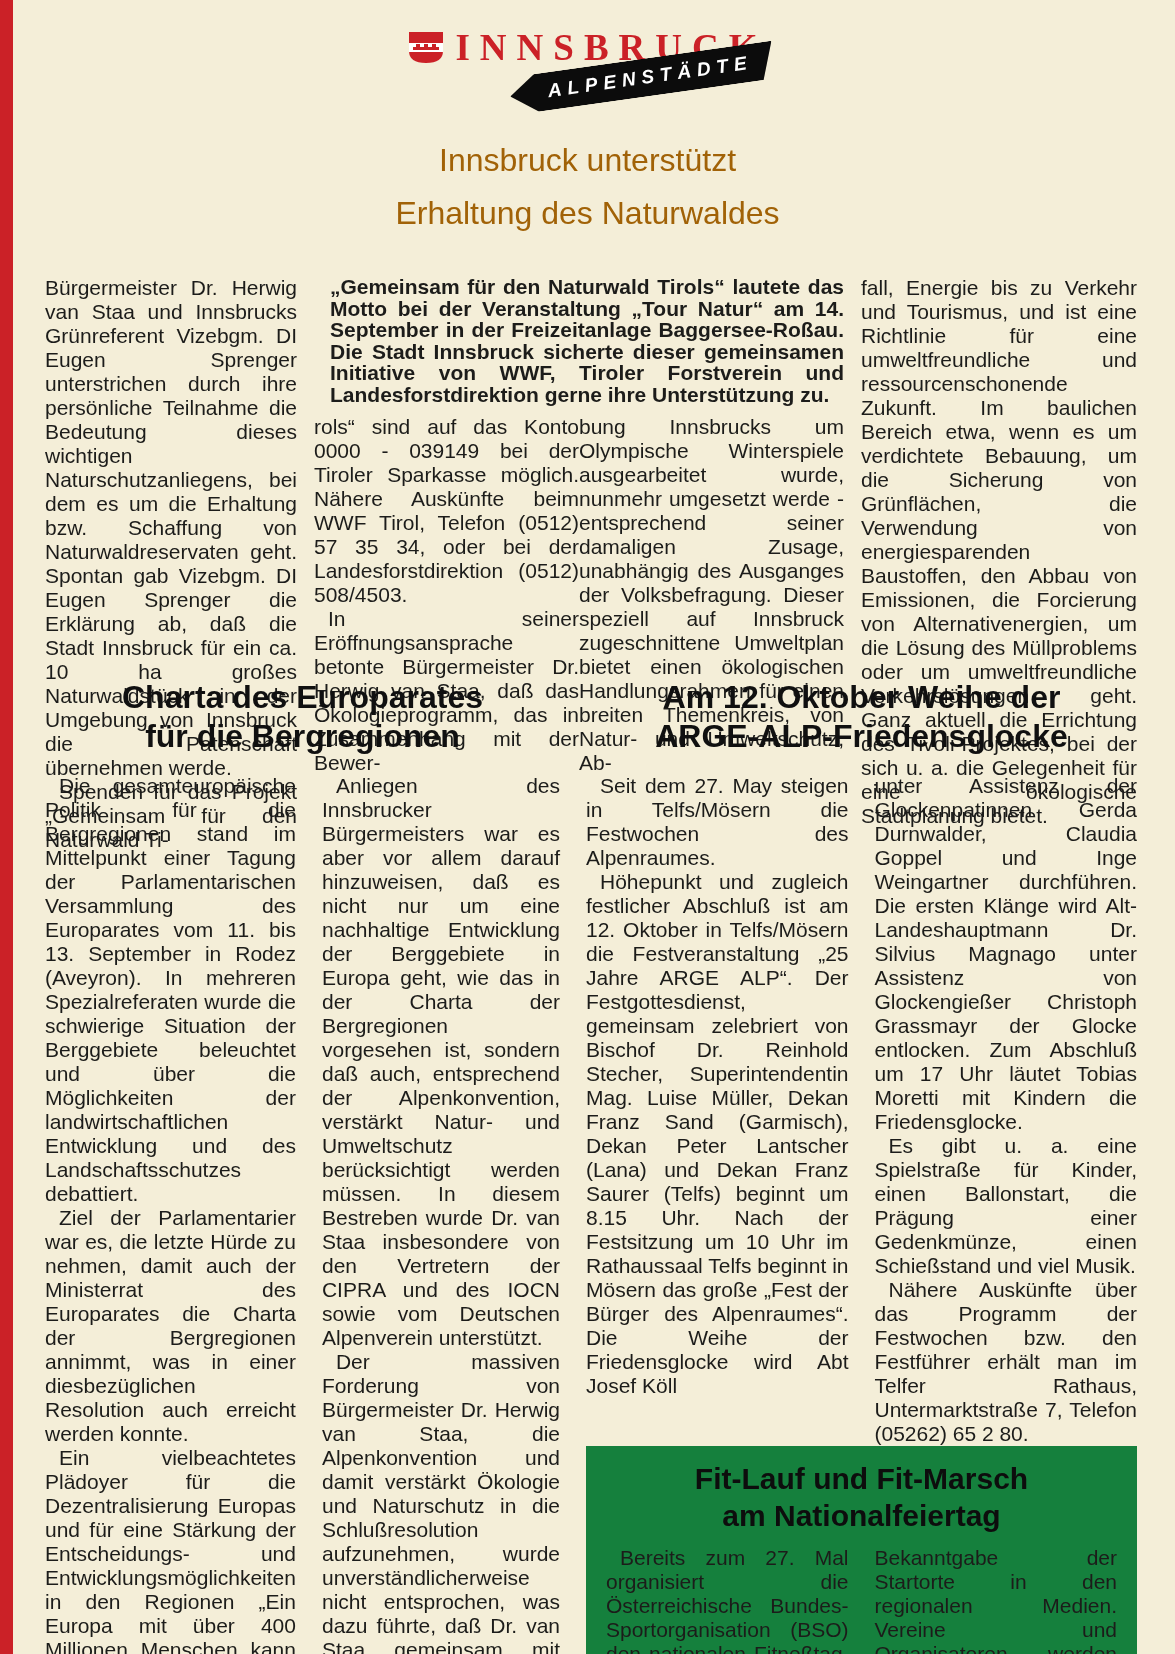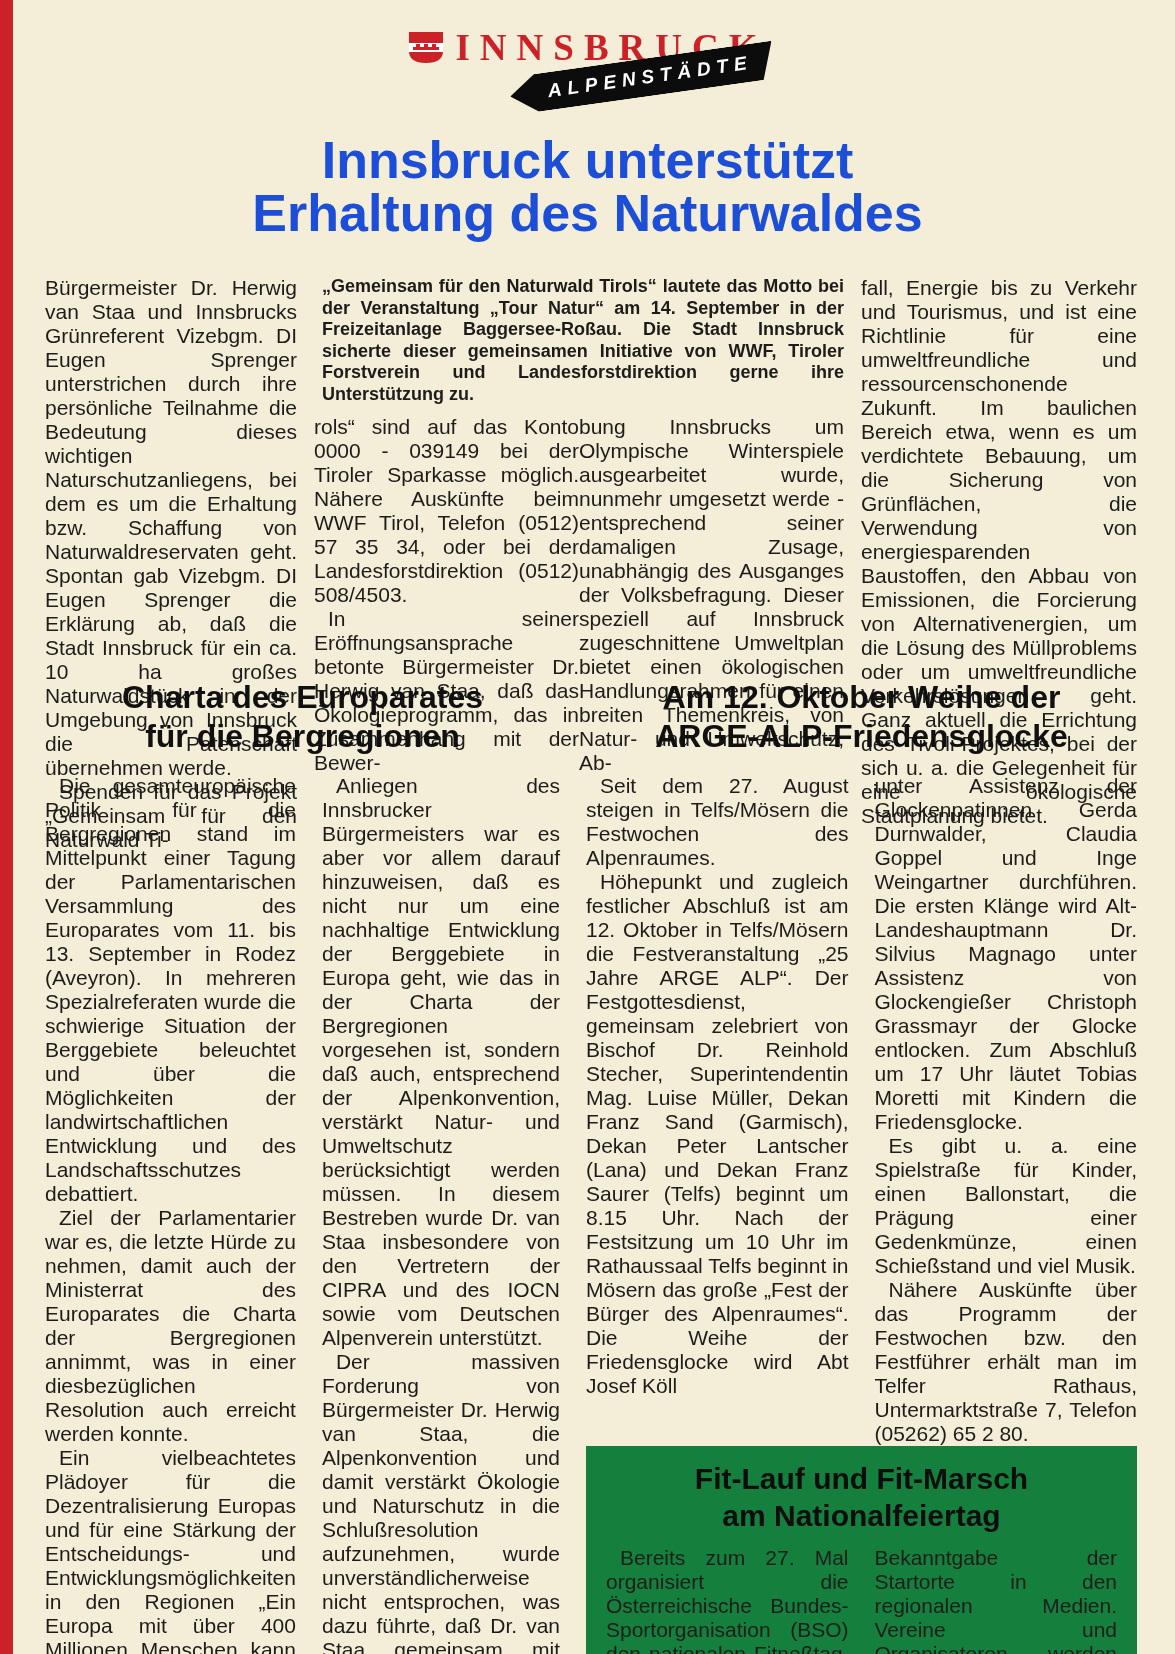--- a/index.html
+++ b/index.html
@@ -15,31 +15,31 @@
   .logo-text{font-family:"Liberation Serif",serif;font-size:37px;font-weight:bold;
              letter-spacing:10px;color:#cb2127;}
   .banner-wrap{text-align:center;margin-top:-10px;}
   .banner{display:inline-block;transform:translateX(55px) rotate(-8deg);
           background:#0c0c0c;color:#fff;font-weight:bold;font-style:italic;
           font-size:19px;letter-spacing:6px;padding:8px 22px 8px 38px;
           clip-path:polygon(0 50%,10% 0,100% 0,95% 100%,10% 100%);}
 
   
   .headline-green{position:absolute;top:134px;left:0;width:100%;margin:0;text-align:center;
-                  color:#1d4ed8;font-size:52px;line-height:53px;font-weight:bold;}
+                  color:#a16207;font-size:32px;line-height:53px;font-weight:normal;}
 
   
   .article1{position:absolute;top:276px;left:45px;width:1092px;display:flex;gap:17px;}
   .a1-left{width:252px;flex:none;}
   .a1-mid{width:530px;flex:none;}
   .a1-right{flex:1;}
   p.body{margin:0;font-size:21px;line-height:24px;text-align:justify;
          hyphens:auto;-webkit-hyphens:auto;}
   p.indent{text-indent:14px;}
-  .lead{margin:0 0 9px 8px;font-size:18px;line-height:21.6px;font-weight:bold;text-align:justify;}
+  .lead{margin:0 0 9px 16px;font-size:21px;line-height:21.6px;font-weight:bold;text-align:justify;}
   .subcols{display:flex;gap:0;}
   .subcols .col{flex:1;}
 
   
   .section2{position:absolute;top:672px;left:45px;width:1092px;display:flex;gap:26px;
             align-items:flex-start;}
   .half-left{width:515px;flex:none;}
   .half-right{flex:1;}
   .headline-black{margin:6px 0 18px 0;font-size:32px;line-height:39px;font-weight:bold;
                   text-align:center;color:#101010;}
@@ -126,21 +126,21 @@
       </div>
     </div>
 
     <div class="half-right">
       <h2 class="headline-black">
         <span>Am 12. Oktober Weihe der</span><br>
         <span>ARGE-ALP-Friedensglocke</span>
       </h2>
       <div class="cols2">
         <div class="col">
-          <p class="body indent">Seit dem 27. August steigen in Telfs/Mösern die Festwochen des Alpenraumes.</p>
+          <p class="body indent">Seit dem 27. May steigen in Telfs/Mösern die Festwochen des Alpenraumes.</p>
           <p class="body indent">Höhepunkt und zugleich festlicher Abschluß ist am 12. Oktober in Telfs/Mösern die Festveranstaltung „25 Jahre ARGE ALP“. Der Festgottesdienst, gemeinsam zelebriert von Bischof Dr. Reinhold Stecher, Superintendentin Mag. Luise Müller, Dekan Franz Sand (Garmisch), Dekan Peter Lantscher (Lana) und Dekan Franz Saurer (Telfs) beginnt um 8.15 Uhr. Nach der Festsitzung um 10 Uhr im Rathaussaal Telfs beginnt in Mösern das große „Fest der Bürger des Alpenraumes“. Die Weihe der Friedensglocke wird Abt Josef Köll</p>
         </div>
         <div class="col">
           <p class="body">unter Assistenz der Glockenpatinnen Gerda Durnwalder, Claudia Goppel und Inge Weingartner durchführen. Die ersten Klänge wird Alt-Landeshauptmann Dr. Silvius Magnago unter Assistenz von Glockengießer Christoph Grassmayr der Glocke entlocken. Zum Abschluß um 17 Uhr läutet Tobias Moretti mit Kindern die Friedensglocke.</p>
           <p class="body indent">Es gibt u. a. eine Spielstraße für Kinder, einen Ballonstart, die Prägung einer Gedenkmünze, einen Schießstand und viel Musik.</p>
           <p class="body indent">Nähere Auskünfte über das Programm der Festwochen bzw. den Festführer erhält man im Telfer Rathaus, Untermarktstraße 7, Telefon (05262) 65 2 80.</p>
         </div>
       </div>
 
       <div class="fit-box">

